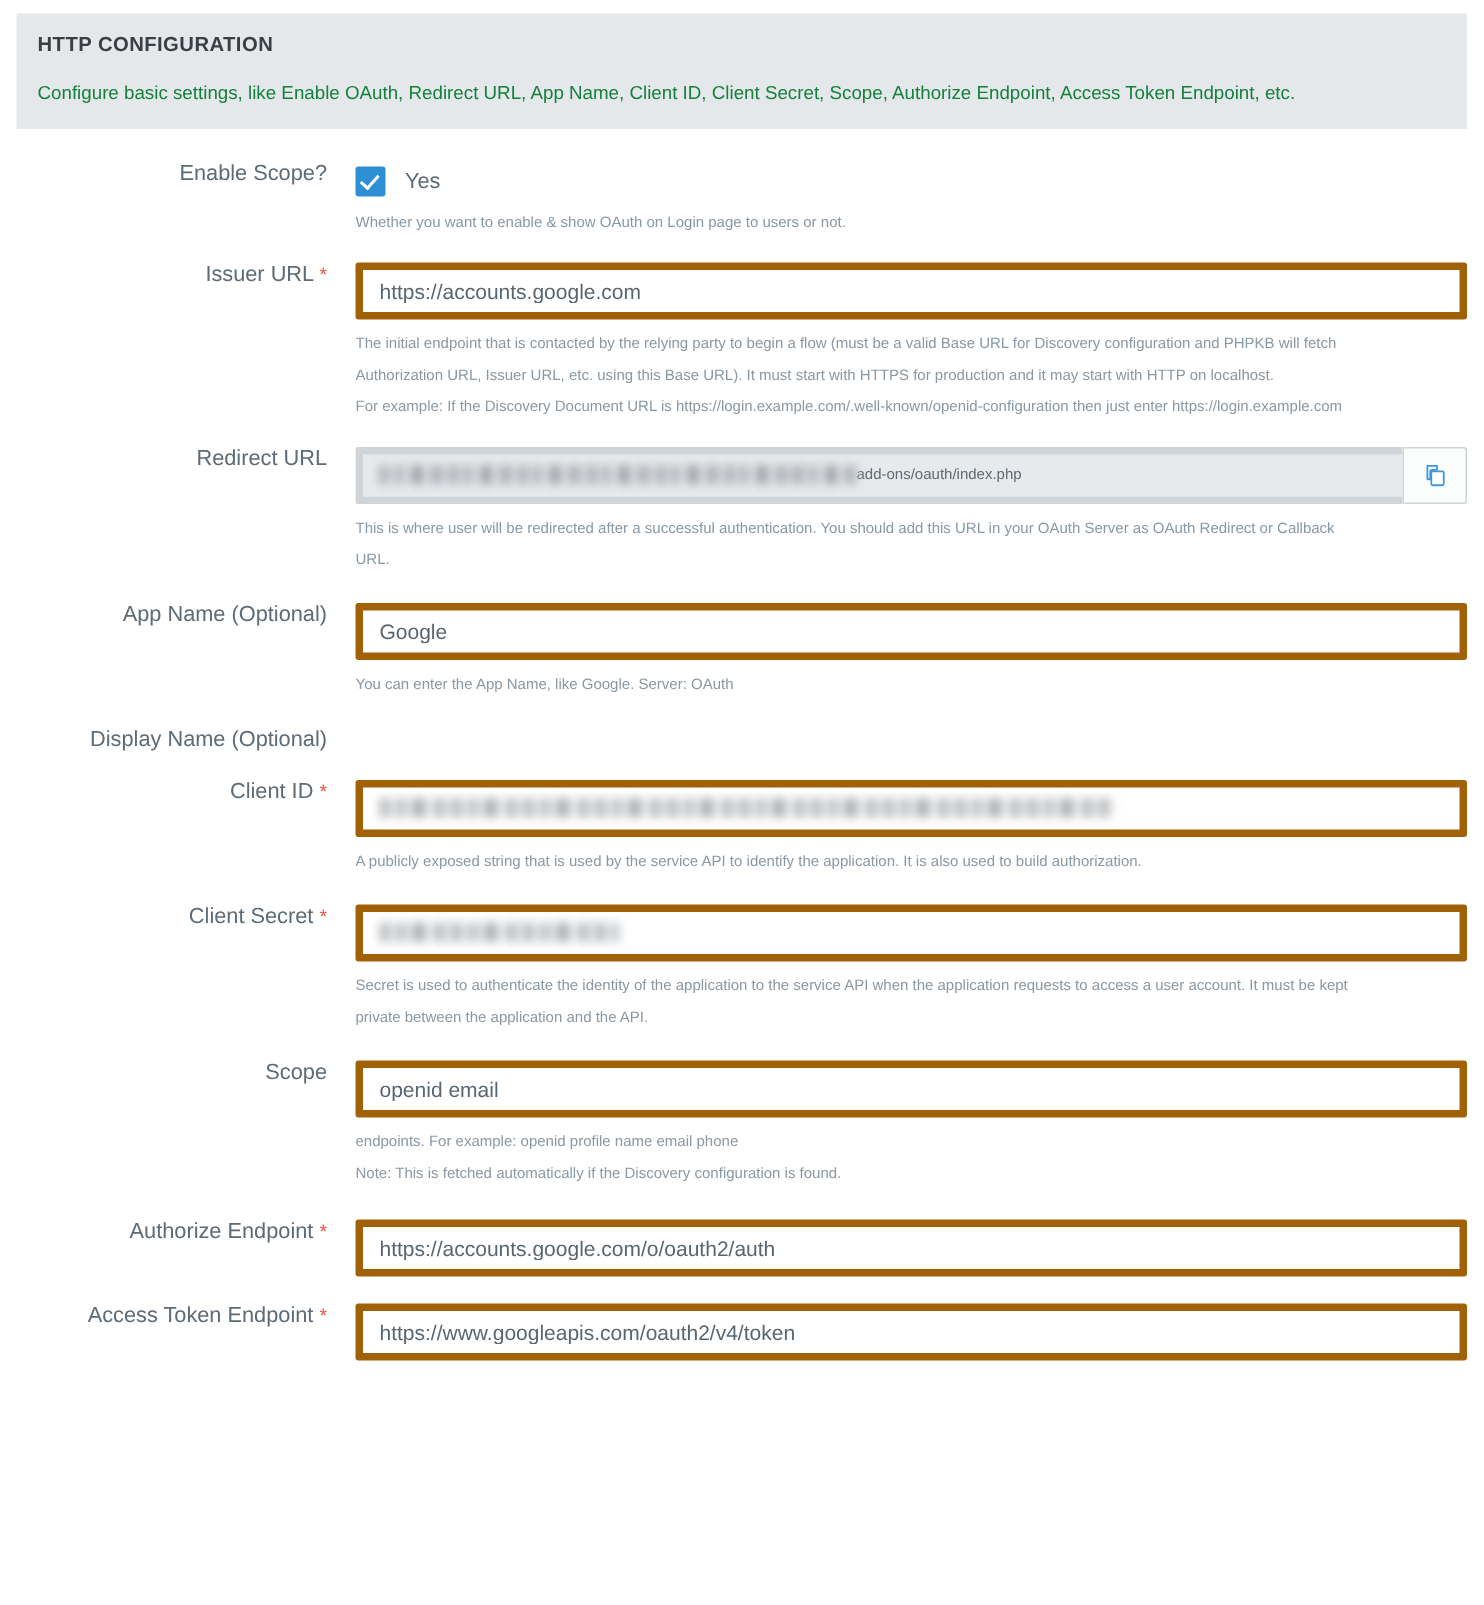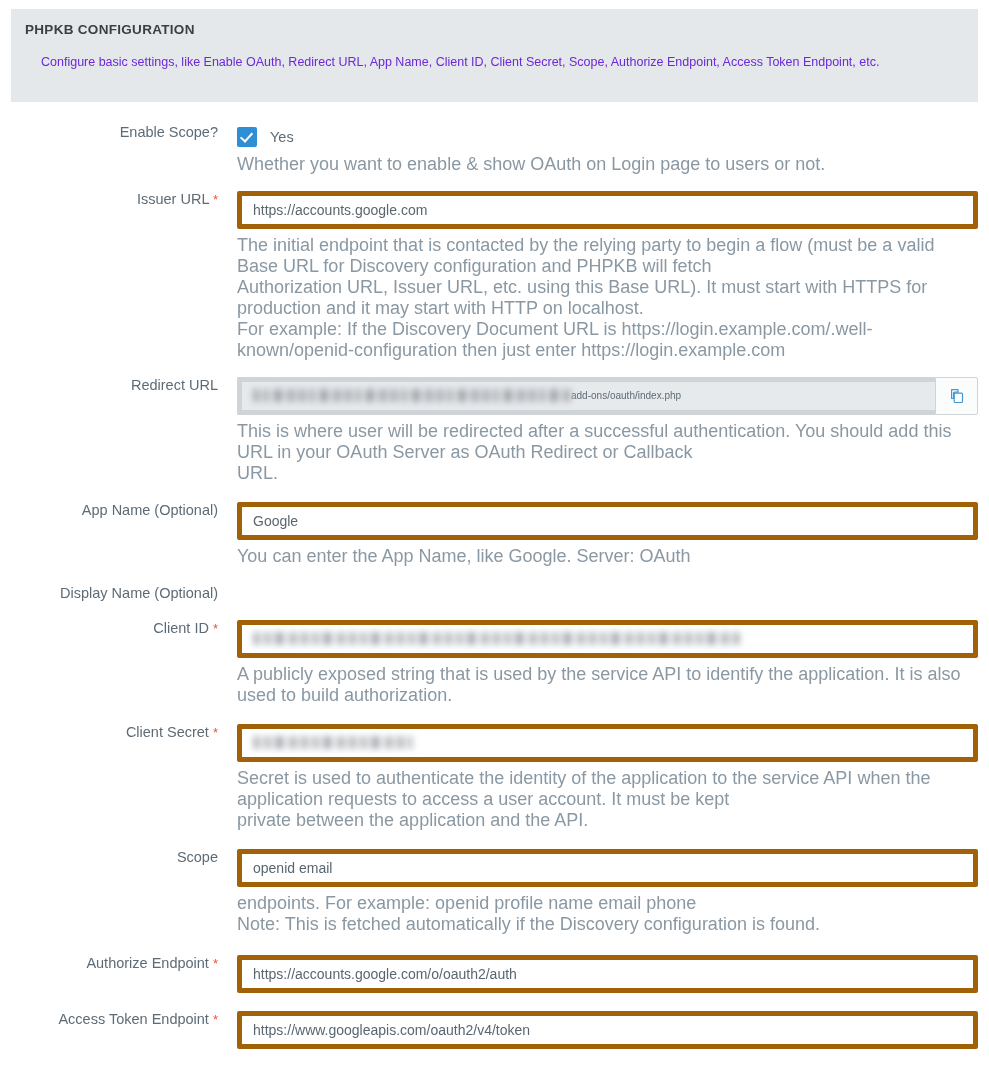--- a/index.html
+++ b/index.html
@@ -29,23 +29,23 @@
   .panel-title {
     font-size: 13.5px;
     font-weight: bold;
     color: #3a3f44;
     letter-spacing: .3px;
     margin: 0 0 18px 0;
     line-height: 1;
   }
   .panel-sub {
     font-size: 12.5px;
-    color: #6d28d9;
+    color: #15803d;
     line-height: 1.2;
-    margin: 16px;
+    margin: 0;
   }
 
   
   .form { padding: 22px 11px 0 11px; }
 
   .row {
     display: flex;
     align-items: flex-start;
     margin-bottom: 0;
   }
@@ -131,21 +131,21 @@
         #e7eaec 29px, #e7eaec 33px,
         #b4b8bd 33px, #b4b8bd 43px,
         #e7eaec 43px, #e7eaec 46px);
   }
   .ctl-inline { display: flex; align-items: center; height: 100%; }
   .url-tail { font-size: 10px; color: #5f6b74; }
 
   
   .help {
     color: #8a98a3;
-    font-size: 18px;
+    font-size: 10px;
     line-height: 21px;
     padding-top: 6px;
   }
   .help p { margin: 0; }
 
   
   .cb-line { display: flex; align-items: center; height: 24px; padding-top: 2px; }
   .cb {
     width: 20px; height: 20px;
     background: #2f8fd4;
@@ -171,21 +171,21 @@
   .sp-16 { height: 16px; }
   .sp-18 { height: 18px; }
   .sp-20 { height: 20px; }
 </style>
 </head>
 <body>
 
 <div class="page">
 
   <div class="panel-head">
-    <div class="panel-title">PHPKB CONFIGURATION</div>
+    <div class="panel-title">HTTP CONFIGURATION</div>
     <div class="panel-sub">Configure basic settings, like Enable OAuth, Redirect URL, App Name, Client ID, Client Secret, Scope, Authorize Endpoint, Access Token Endpoint, etc.</div>
   </div>
 
   <div class="form">
 
     <div class="row">
       <div class="label-col">
         <span>Enable Scope?</span>
       </div>
       <div class="field-col">

